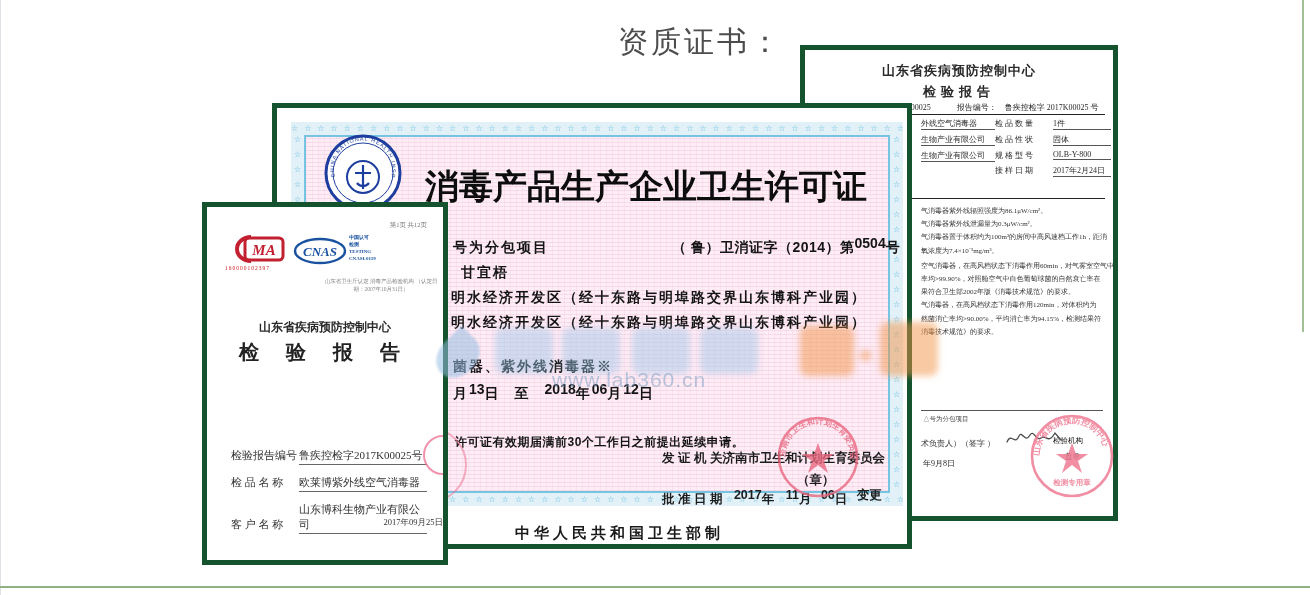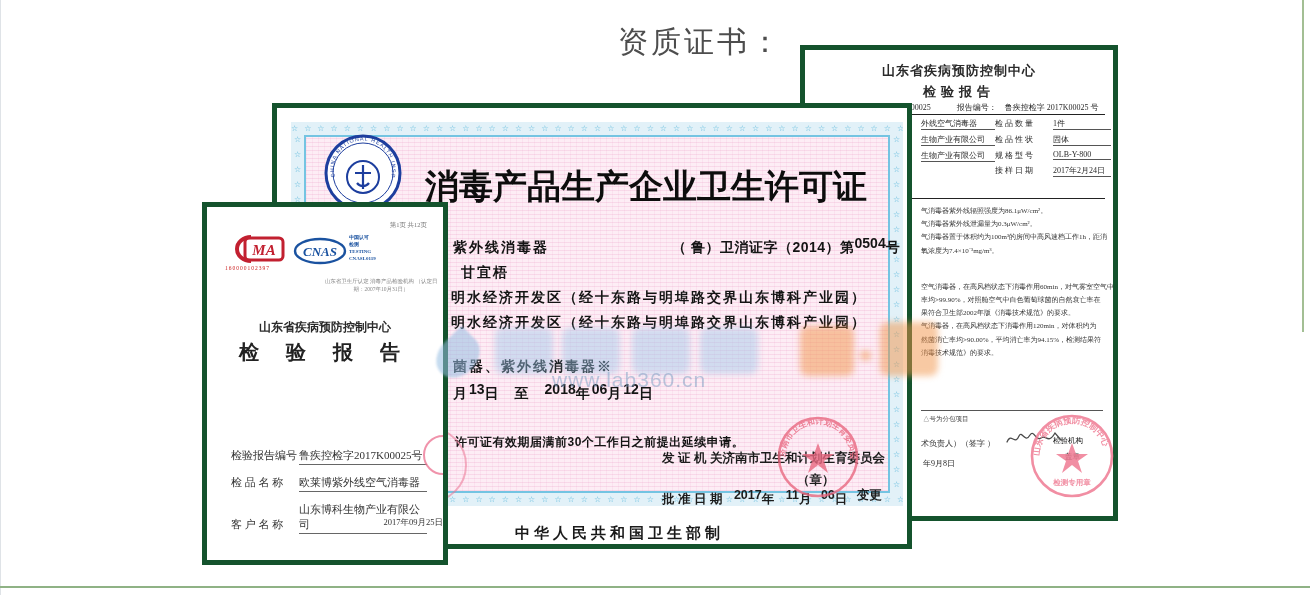--- a/index.html
+++ b/index.html
@@ -25,21 +25,21 @@
   #rc-meta { left:22px; top:52px; font-size:8px; }
   #rc-meta span { margin-right:6px; }
   .rc-hr { position:absolute; left:18px; width:282px; height:1px; background:#222; }
   .rc-row { position:absolute; left:0; width:318px; height:16px; font-size:8px; }
   .rc-left { position:absolute; left:116px; width:74px; overflow:visible; }
   .rc-left-u { border-bottom:1px solid #555; min-height:11px; }
   .rc-label { position:absolute; left:190px; }
   .rc-value { position:absolute; left:248px; border-bottom:1px solid #555; min-width:58px; }
   #rc-body { position:absolute; left:116px; top:155px; width:196px; font-size:7px; line-height:13.2px; color:#333; }
   #rc-body div { white-space:nowrap; }
-  #rc-body .gap { margin-top:23px; }
+  #rc-body .gap { margin-top:2px; }
   #rc-footline { left:116px; top:360px; width:182px; height:1px; background:#555; }
   #rc-footnote { left:118px; top:365px; font-size:6.5px; color:#444; }
   #rc-signlabel { left:116px; top:388px; font-size:8px; }
   #rc-signdate { left:118px; top:408px; font-size:8px; }
   #rc-stamp-l1 { left:248px; top:386px; font-size:7.5px; color:#111; }
   #rc-stamp-l2 { left:260px; top:402px; font-size:7.5px; color:#111; }
   #rc-signature { position:absolute; left:198px; top:376px; }
   #rc-stamp { position:absolute; left:224px; top:363px; opacity:.85; }
 
   
@@ -193,21 +193,21 @@
         </defs>
       <text font-size="5.4" fill="#1d3e9e" letter-spacing="1">
         <textPath href="#ccEmbArc">CHINA NATIONAL HEALTH INSPECTION</textPath>
       </text>
       <circle cx="40" cy="44" r="16" fill="none" stroke="#1d3e9e" stroke-width="2"></circle>
       <path d="M40,32 L40,56 M32,40 L48,40 M34,50 C37,54 43,54 46,50" fill="none" stroke="#1d3e9e" stroke-width="2.2"></path>
     </svg>
 
     <div id="cc-title" class="cc-abs">消毒产品生产企业卫生许可证</div>
 
-    <div class="cc-abs cc-line" style="left:176px; top:131px">紫外线消毒器</div>
+    <div class="cc-abs cc-line" style="left:176px; top:131px">号为分包项目</div>
     <div class="cc-abs cc-line" style="left:395px; top:131px; letter-spacing:.5px">
       <span>（ 鲁）卫消证字（2014）第</span><span class="raised">0504</span><span>号</span>
     </div>
     <div class="cc-abs cc-line" style="left:184px; top:156px">甘宜梧</div>
     <div class="cc-abs cc-line" style="left:174px; top:181px">明水经济开发区（经十东路与明埠路交界山东博科产业园）</div>
     <div class="cc-abs cc-line" style="left:174px; top:206px">明水经济开发区（经十东路与明埠路交界山东博科产业园）</div>
     <div class="cc-abs cc-line" style="left:176px; top:250px">菌器、紫外线消毒器※</div>
 
     <div class="cc-abs cc-line" style="left:176px; top:277px">
       <span>月</span><span class="raised">13</span><span>日</span><span style="margin:0 14px">至</span><span class="raised">2018</span><span>年</span><span class="raised">06</span><span>月</span><span class="raised">12</span><span>日</span>

